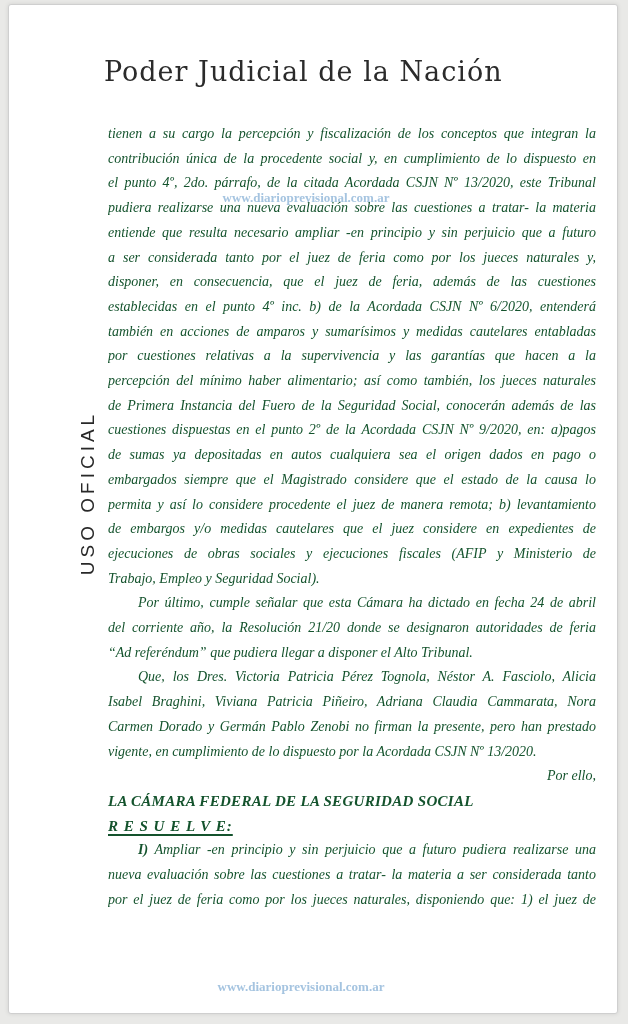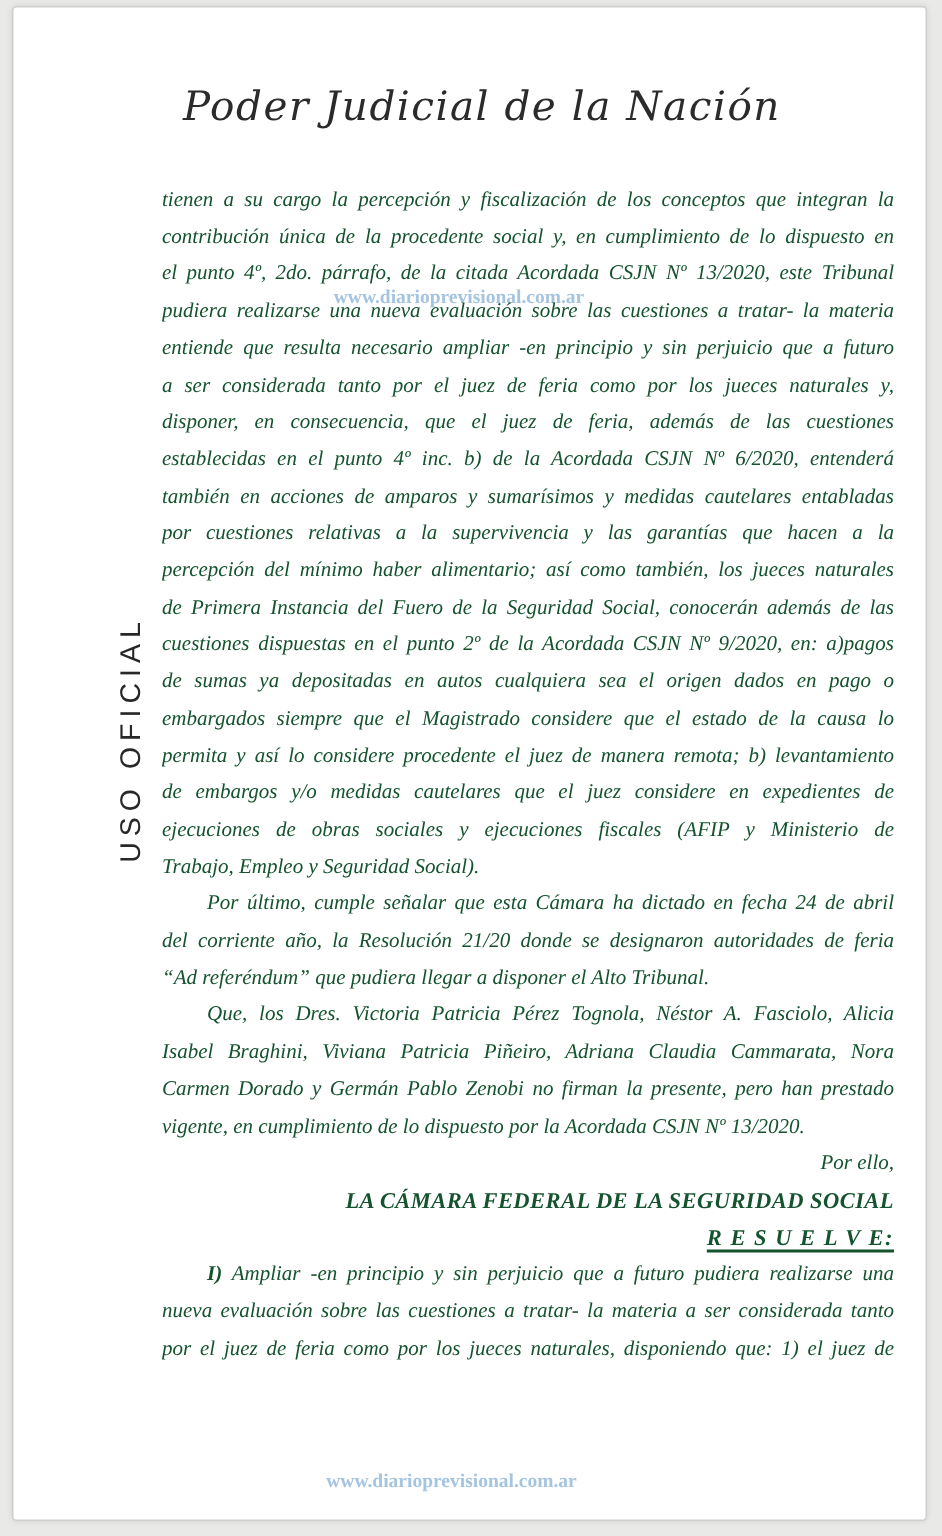--- a/index.html
+++ b/index.html
@@ -19,23 +19,22 @@
     width: 610px; height: 1010px;
     background: #ffffff;
     border: 1px solid #cfcfcf;
     border-radius: 3px;
     box-shadow: 0 0 4px rgba(0,0,0,0.10);
     box-sizing: border-box;
   }
 
   .header-script {
     position: absolute;
-    left: 122px; top: 56px;
+    left: 104px; top: 56px;
     font-family: "DejaVu Serif", serif;
-    font-style: italic;
     font-size: 27px;
     letter-spacing: 1px;
     color: #2b2b2b;
     white-space: nowrap;
   }
 
   .side-label {
     position: absolute;
     left: 88px; top: 493px;
     transform: translate(-50%, -50%) rotate(-90deg);
@@ -77,21 +76,21 @@
   .line.first-indent { text-indent: 30px; }
   .line b { font-weight: 700; }
 
   .single-line {
     line-height: 24.7px;
     text-align: right;
   }
 
   .heading {
     line-height: 24.7px;
-    text-align: right;
+    text-align: left;
     font-weight: 700;
     font-size: 15px;
     letter-spacing: 0.3px;
   }
   .heading .underlined {
     text-decoration: underline;
     text-decoration-thickness: 1.5px;
     text-underline-offset: 3px;
     letter-spacing: 1px;
   }

